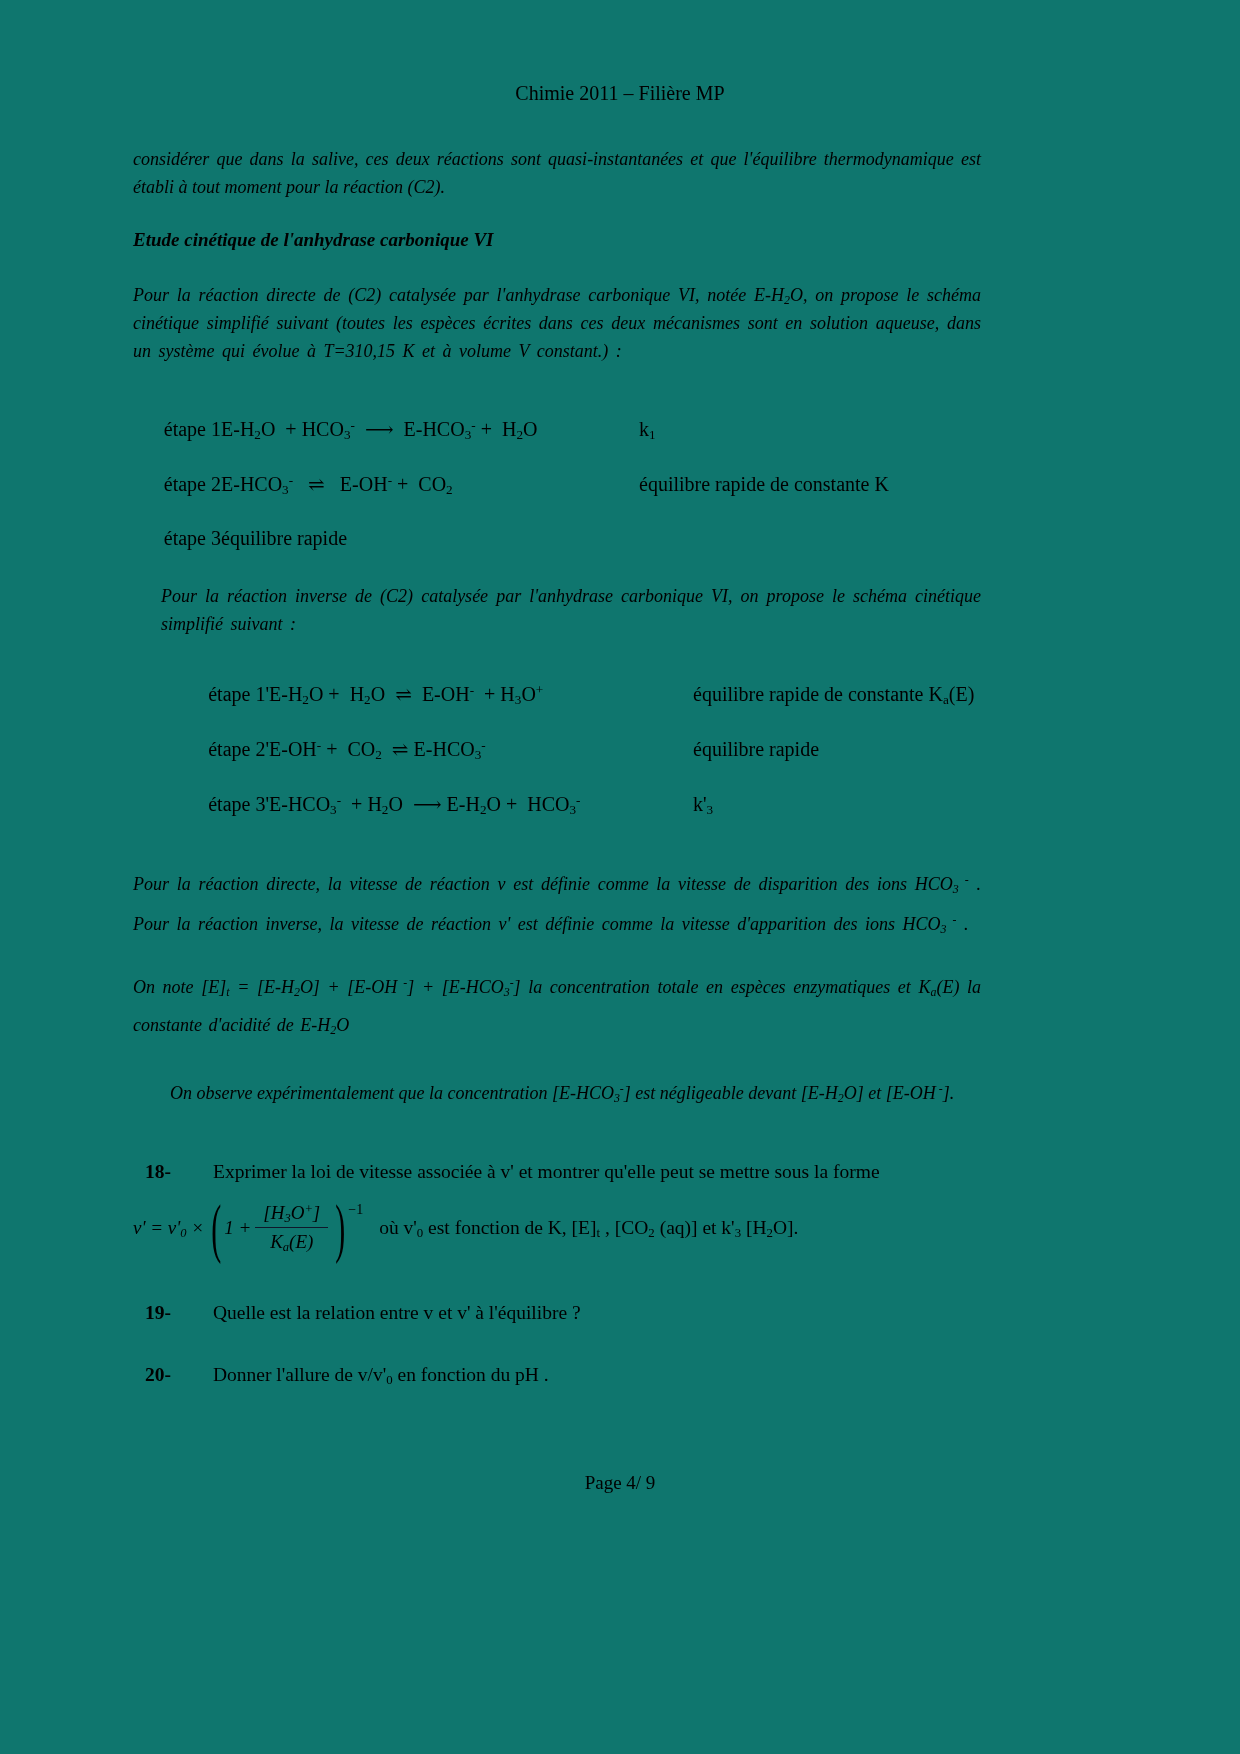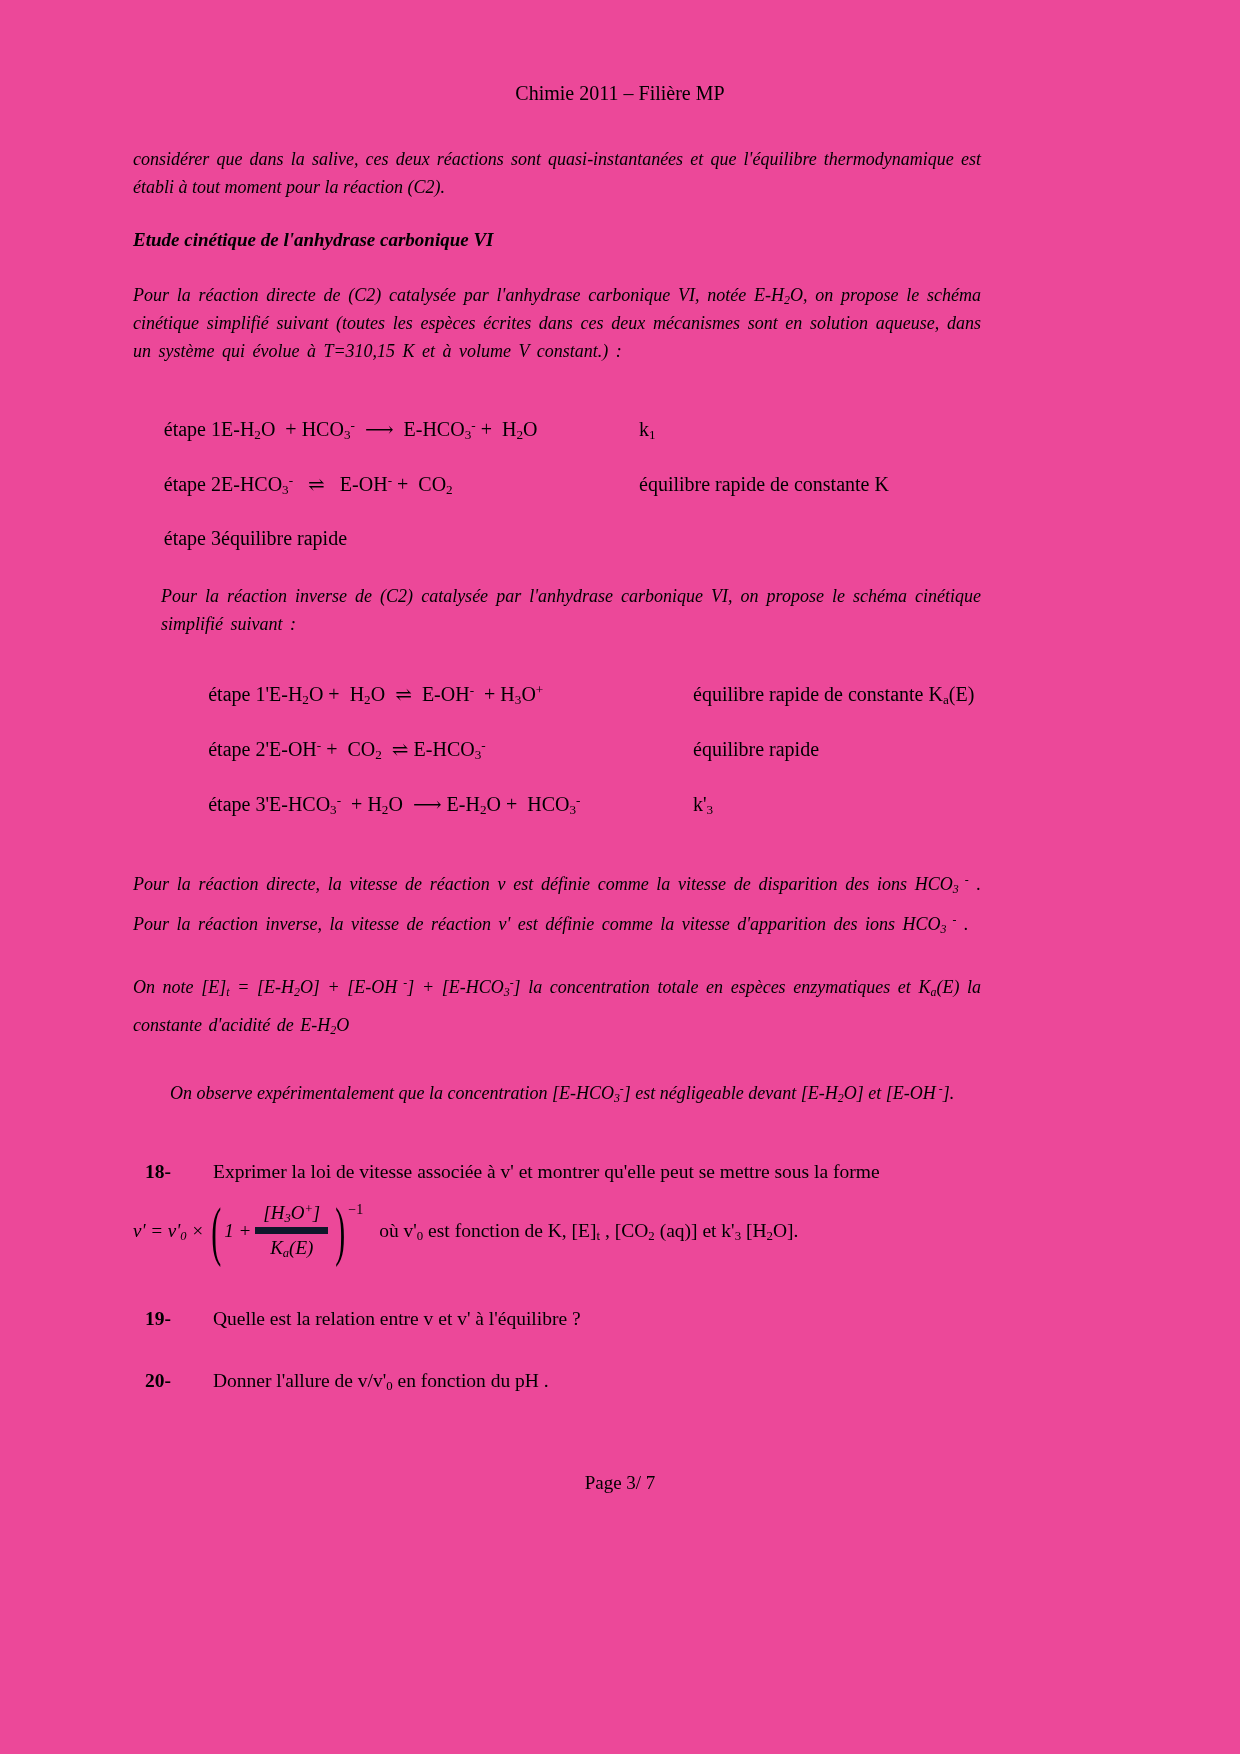--- a/index.html
+++ b/index.html
@@ -1,19 +1,19 @@
 <!DOCTYPE html>
 <html><head>
 <meta charset="utf-8">
 <style>
   html,body {margin:0; padding:0; background:#ffffff;}
   .page {
     position:relative;
     width:1240px; height:1754px;
-    background:#ec4899;
+    background:#0f766e;
     font-family:"Liberation Serif","DejaVu Serif","DejaVu Sans",serif;
     color:#000;
     overflow:hidden;
   }
   .content {width:848px; margin-left:133px;}
   .title {
     padding-top:82px;
     text-align:center;
     font-size:20px;
   }
@@ -73,21 +73,21 @@
     padding:0 3px;
     font-weight:300;
   }
   .frac {
     display:inline-flex;
     flex-direction:column;
     align-items:center;
     margin:0 4px;
     text-align:center;
   }
-  .frac-num {border-bottom:7px solid #0f172a; padding:0 8px 3px;}
+  .frac-num {border-bottom:1px solid #0f172a; padding:0 8px 3px;}
   .frac-den {padding-top:3px;}
   .frm-exp {
     align-self:flex-start;
     font-size:14px;
     margin-top:0px;
     font-style:normal;
   }
   .frm-tail {
     font-style:normal;
     font-size:19.5px;
@@ -179,14 +179,14 @@
       <span class="qnum">19-</span>
       <span class="qtext">Quelle est la relation entre v et v' à l'équilibre ?</span>
     </div>
 
     <div class="question q20">
       <span class="qnum">20-</span>
       <span class="qtext">Donner l'allure de v/v'<sub>0</sub>  en fonction du pH .</span>
     </div>
   </div>
 
-  <div class="footer">Page 3/ 7</div>
+  <div class="footer">Page 4/ 9</div>
 </div>
 
 </body></html>

